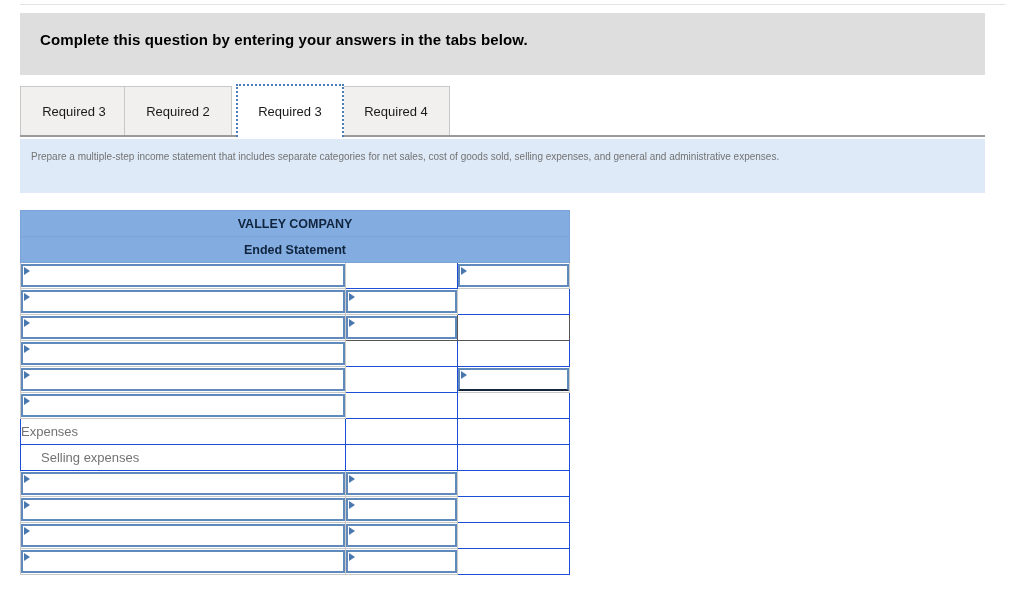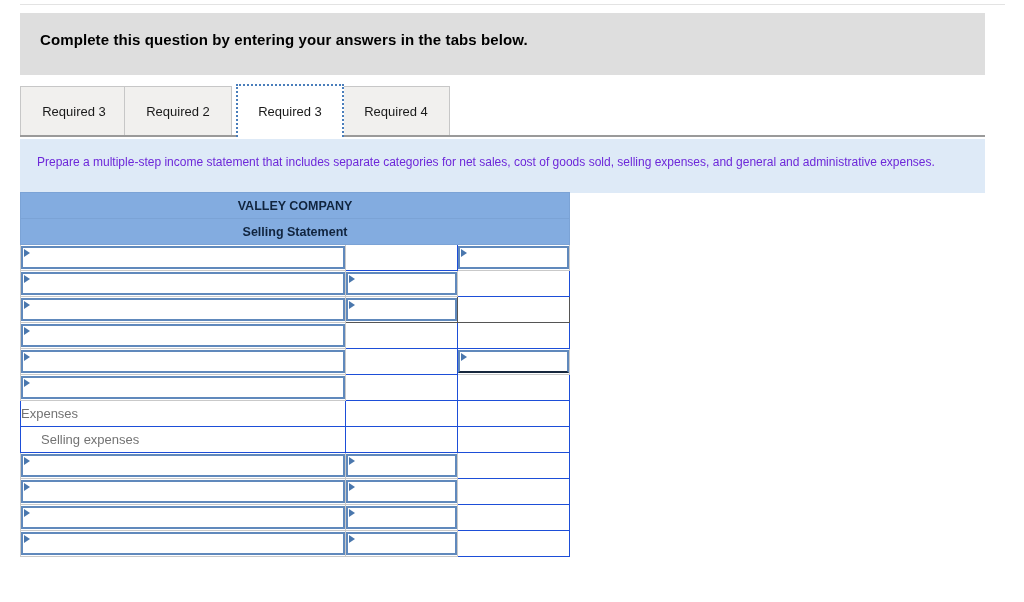--- a/index.html
+++ b/index.html
@@ -53,26 +53,26 @@
     background: #9a9a9a;
   }
 
   
   .instruct {
     position: absolute; left: 20px; top: 139px; width: 965px; height: 54px;
     background: #deeaf7;
     padding: 9px 11px 0 11px;
   }
   .instruct p {
-    margin: 6px; font-size: 12px; color: #6d28d9; line-height: 17.5px;
+    margin: 0; font-size: 10px; color: #737373; line-height: 17.5px;
   }
 
   
   .stmt {
-    position: absolute; left: 20px; top: 192px;
+    position: absolute; left: 20px; top: 210px;
     width: 549px;
     border-collapse: collapse;
     table-layout: fixed;
     border-radius: 25px;
   }
   .stmt td {
     height: 26px; padding: 0; margin: 0; vertical-align: middle;
   }
   .col-desc { width: 325px; }
   .col-a    { width: 112px; }
@@ -148,21 +148,21 @@
     <colgroup>
       <col class="col-desc">
         <col class="col-a">
         <col class="col-b">
     </colgroup>
     <tbody>
       <tr class="hdr">
         <td colspan="3">VALLEY COMPANY</td>
       </tr>
       <tr class="hdr">
-        <td colspan="3">Selling Statement</td>
+        <td colspan="3">Ended Statement</td>
       </tr>
     </tbody>
     <tbody id="rows">
         <tr>
           <td class="icell">
             <div class="inbox">
               <span class="marker"></span>
             </div>
           </td>
           <td class="cell"></td>

